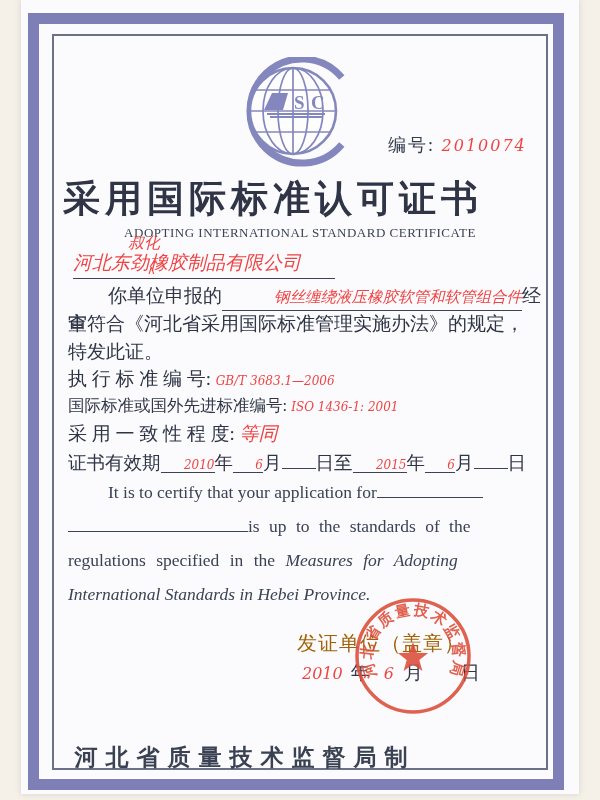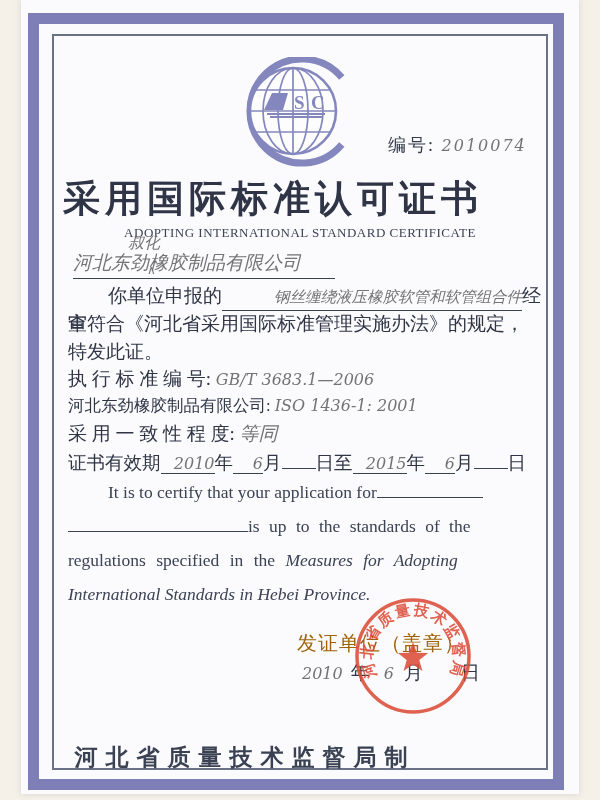--- a/index.html
+++ b/index.html
@@ -23,21 +23,21 @@
     left: 7px; top: 13px; width: 536px; height: 777px;
     border: 11px solid #7d7fb6;
   }
   .border-inner {
     left: 31px; top: 34px; width: 496px; height: 736px;
     border: 2px solid #6b7187;
   }
   .serial { left: 367px; top: 133px; font-size: 18px; letter-spacing: 2px; }
   .hand {
     font-style: italic;
-    color: #737373;
+    color: #ef4444;
     font-family: "DejaVu Serif", serif;
   }
   .serial .hand { font-size: 16px; }
   .title {
     left: 0; top: 174px; width: 504px;
     text-align: center;
     font-size: 37px; font-weight: bold;
     letter-spacing: 5px;
     color: #2f3546;
   }
@@ -64,21 +64,21 @@
     text-align: right;
   }
   .product { font-size: 15.5px; min-width: 300px; }
   .l2 { left: 47px; top: 311px; }
   .l3 { left: 47px; top: 339px; }
   .field { font-size: 19px; color: #2f3545; }
   .f-standard { left: 47px; top: 366px; }
   .f-intl { left: 47px; top: 395px; font-size: 16.5px; }
   .f-cons { left: 47px; top: 421px; }
   .f-valid { left: 47px; top: 450px; font-size: 18.5px; }
-  .field .hand { font-size: 16px; }
+  .field .hand { font-size: 12px; }
   .f-cons .hand { font-size: 19px; }
   .uw-year { min-width: 54px; }
   .uw-month { min-width: 30px; }
   .uw-blank { min-width: 34px; }
   .eng { font-size: 17.5px; color: #3a4254; line-height: 22px; }
   .e1 { left: 47px; top: 481px; width: 482px; }
   .e2 { left: 47px; top: 515px; width: 482px; word-spacing: 5px; }
   .e3 { left: 47px; top: 549px; width: 482px; word-spacing: 6px; }
   .e4 { left: 47px; top: 583px; width: 482px; }
   .eu1 { min-width: 106px; }
@@ -149,21 +149,21 @@
     <span class="indent"></span><span>你单位申报的</span><span class="hand u product">钢丝缠绕液压橡胶软管和软管组合件</span><span>经审</span>
   </div>
   <div class="abs para l2">查符合《河北省采用国际标准管理实施办法》的规定，</div>
   <div class="abs para l3">特发此证。</div>
 
   <div class="abs field f-standard">
     <span>执 行 标 准 编 号:</span>
     <span class="hand">GB/T 3683.1—2006</span>
   </div>
   <div class="abs field f-intl">
-    <span>河北东劲橡胶制品有限公司:</span>
+    <span>国际标准或国外先进标准编号:</span>
     <span class="hand">ISO 1436-1: 2001</span>
   </div>
   <div class="abs field f-cons">
     <span>采 用 一 致 性 程 度:</span>
     <span class="hand">等同</span>
   </div>
   <div class="abs field f-valid">
     <span>证书有效期</span><span class="hand u uw-year">2010</span><span>年</span><span class="hand u uw-month">6</span><span>月</span><span class="u uw-blank"></span><span>日至</span><span class="hand u uw-year">2015</span><span>年</span><span class="hand u uw-month">6</span><span>月</span><span class="u uw-blank"></span><span>日</span>
   </div>
 

